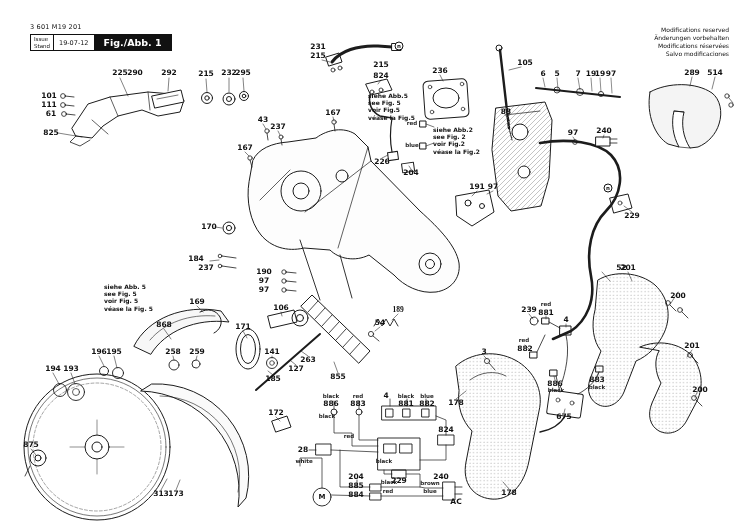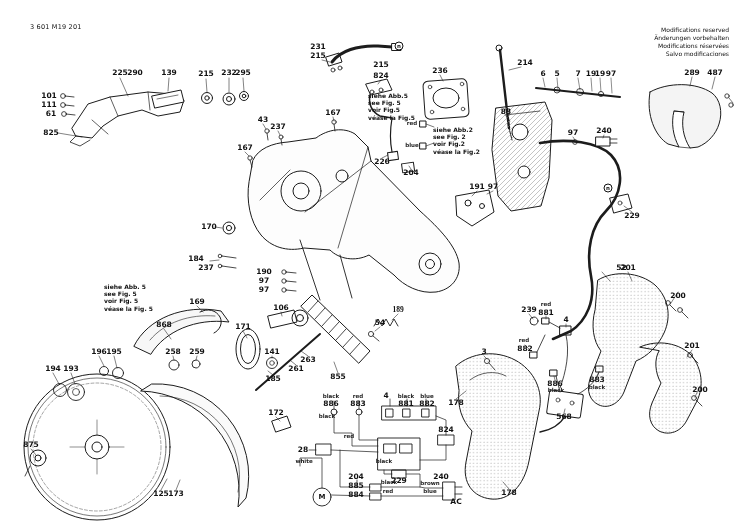--- a/index.html
+++ b/index.html
@@ -262,54 +262,62 @@
 
       <g>
         <path stroke-width="0.55" d="M58,133 L82,137 M120,78 L128,96 M169,78 L168,91 M206,79 L207,92 M229,78 L229,92 M243,78 L244,91 M322,60 L330,62 M381,80 L378,84 M440,75 L443,81 M521,67 L509,70 M506,116 L510,121 M573,137 L575,140 M604,135 L603,138 M692,77 L690,86 M715,77 L712,89 M263,124 L266,129 M278,131 L280,135 M245,152 L249,156 M333,117 L334,121 M382,158 L388,155 M411,169 L409,166 M477,191 L472,196 M493,191 L487,194 M632,212 L624,206 M215,227 L222,228 M210,261 L219,260 M602,272 L610,281 M628,272 L632,281 M678,292 L671,303 M692,350 L687,357 M700,386 L695,397 M529,314 L533,319 M546,316 L546,319 M566,324 L566,327 M525,345 L531,351 M555,380 L554,376 M597,376 L599,372 M564,413 L565,409 M484,356 L487,359 M456,399 L466,391 M509,489 L503,482 M197,306 L203,312 M281,312 L282,316 M164,329 L171,339 M243,331 L247,338 M380,327 L375,331 M398,314 L392,320 M99,356 L104,366 M114,356 L117,368 M173,356 L174,360 M197,356 L196,360 M272,356 L272,358 M308,356 L301,351 M296,365 L291,361 M273,375 L268,371 M338,373 L334,362 M53,373 L59,384 M71,373 L75,384 M31,449 L36,455 M161,490 L167,479 M176,490 L180,480 M276,417 L280,421"></path>
       </g>
 
     </g>
   </svg>
 
   <div class="header">
     <div class="typ">3 601 M19 201</div>
+    <div class="issue-row">
+      <div class="is-col">
+        <span>Issue</span>
+        <span>Stand</span>
+      </div>
+      <div class="is-date">19-07-12</div>
+      <div class="figbox">Fig./Abb. 1</div>
+    </div>
   </div>
 
   <div class="notices" id="notices">
       <div>Modifications reserved</div>
       <div>Änderungen vorbehalten</div>
       <div>Modifications réservées</div>
       <div>Salvo modificaciones</div>
     </div>
 
   <div id="label-layer">
       <div class="plabel" style="left: 49px; top: 96px;">101</div>
       <div class="plabel" style="left: 49px; top: 105px;">111</div>
       <div class="plabel" style="left: 51px; top: 114px;">61</div>
       <div class="plabel" style="left: 51px; top: 133px;">825</div>
       <div class="plabel" style="left: 120px; top: 73px;">225</div>
       <div class="plabel" style="left: 135px; top: 73px;">290</div>
-      <div class="plabel" style="left: 169px; top: 73px;">139</div>
+      <div class="plabel" style="left: 169px; top: 73px;">292</div>
       <div class="plabel" style="left: 206px; top: 74px;">215</div>
       <div class="plabel" style="left: 229px; top: 73px;">232</div>
       <div class="plabel" style="left: 243px; top: 73px;">295</div>
       <div class="plabel" style="left: 318px; top: 47px;">231</div>
       <div class="plabel" style="left: 318px; top: 56px;">215</div>
       <div class="plabel" style="left: 381px; top: 65px;">215</div>
       <div class="plabel" style="left: 381px; top: 76px;">824</div>
       <div class="plabel" style="left: 440px; top: 71px;">236</div>
-      <div class="plabel" style="left: 525px; top: 63px;">214</div>
+      <div class="plabel" style="left: 525px; top: 63px;">105</div>
       <div class="plabel" style="left: 543px; top: 74px;">6</div>
       <div class="plabel" style="left: 557px; top: 74px;">5</div>
       <div class="plabel" style="left: 578px; top: 74px;">7</div>
       <div class="plabel" style="left: 591px; top: 74px;">19</div>
       <div class="plabel" style="left: 600px; top: 74px;">19</div>
       <div class="plabel" style="left: 611px; top: 74px;">97</div>
       <div class="plabel" style="left: 692px; top: 73px;">289</div>
-      <div class="plabel" style="left: 715px; top: 73px;">487</div>
+      <div class="plabel" style="left: 715px; top: 73px;">514</div>
       <div class="plabel" style="left: 263px; top: 120px;">43</div>
       <div class="plabel" style="left: 278px; top: 127px;">237</div>
       <div class="plabel" style="left: 245px; top: 148px;">167</div>
       <div class="plabel" style="left: 333px; top: 113px;">167</div>
       <div class="plabel" style="left: 506px; top: 112px;">83</div>
       <div class="plabel" style="left: 573px; top: 133px;">97</div>
       <div class="plabel" style="left: 604px; top: 131px;">240</div>
       <div class="plabel" style="left: 382px; top: 162px;">226</div>
       <div class="plabel" style="left: 411px; top: 173px;">204</div>
       <div class="plabel" style="left: 477px; top: 187px;">191</div>
@@ -332,34 +340,34 @@
       <div class="plabel" style="left: 164px; top: 325px;">868</div>
       <div class="plabel" style="left: 243px; top: 327px;">171</div>
       <div class="plabel" style="left: 380px; top: 323px;">54</div>
       <div class="plabel" style="left: 398px; top: 310px; font-family: Liberation Serif, serif;">189</div>
       <div class="plabel" style="left: 99px; top: 352px;">196</div>
       <div class="plabel" style="left: 114px; top: 352px;">195</div>
       <div class="plabel" style="left: 173px; top: 352px;">258</div>
       <div class="plabel" style="left: 197px; top: 352px;">259</div>
       <div class="plabel" style="left: 272px; top: 352px;">141</div>
       <div class="plabel" style="left: 308px; top: 360px;">263</div>
-      <div class="plabel" style="left: 296px; top: 369px;">261</div>
+      <div class="plabel" style="left: 296px; top: 369px;">127</div>
       <div class="plabel" style="left: 273px; top: 379px;">185</div>
       <div class="plabel" style="left: 338px; top: 377px;">855</div>
       <div class="plabel" style="left: 484px; top: 352px;">3</div>
       <div class="plabel" style="left: 525px; top: 349px;">882</div>
       <div class="plabel" style="left: 555px; top: 384px;">886</div>
       <div class="plabel" style="left: 597px; top: 380px;">883</div>
       <div class="plabel" style="left: 692px; top: 346px;">201</div>
       <div class="plabel" style="left: 700px; top: 390px;">200</div>
-      <div class="plabel" style="left: 564px; top: 417px;">568</div>
+      <div class="plabel" style="left: 564px; top: 417px;">675</div>
       <div class="plabel" style="left: 53px; top: 369px;">194</div>
       <div class="plabel" style="left: 71px; top: 369px;">193</div>
       <div class="plabel" style="left: 31px; top: 445px;">875</div>
-      <div class="plabel" style="left: 161px; top: 494px;">125</div>
+      <div class="plabel" style="left: 161px; top: 494px;">313</div>
       <div class="plabel" style="left: 176px; top: 494px;">173</div>
       <div class="plabel" style="left: 276px; top: 413px;">172</div>
       <div class="plabel" style="left: 456px; top: 403px;">178</div>
       <div class="plabel" style="left: 509px; top: 493px;">178</div>
       <div class="plabel" style="left: 303px; top: 450px;">28</div>
       <div class="plabel" style="left: 331px; top: 404px;">886</div>
       <div class="plabel" style="left: 358px; top: 404px;">883</div>
       <div class="plabel" style="left: 386px; top: 396px;">4</div>
       <div class="plabel" style="left: 406px; top: 404px;">881</div>
       <div class="plabel" style="left: 427px; top: 404px;">882</div>

